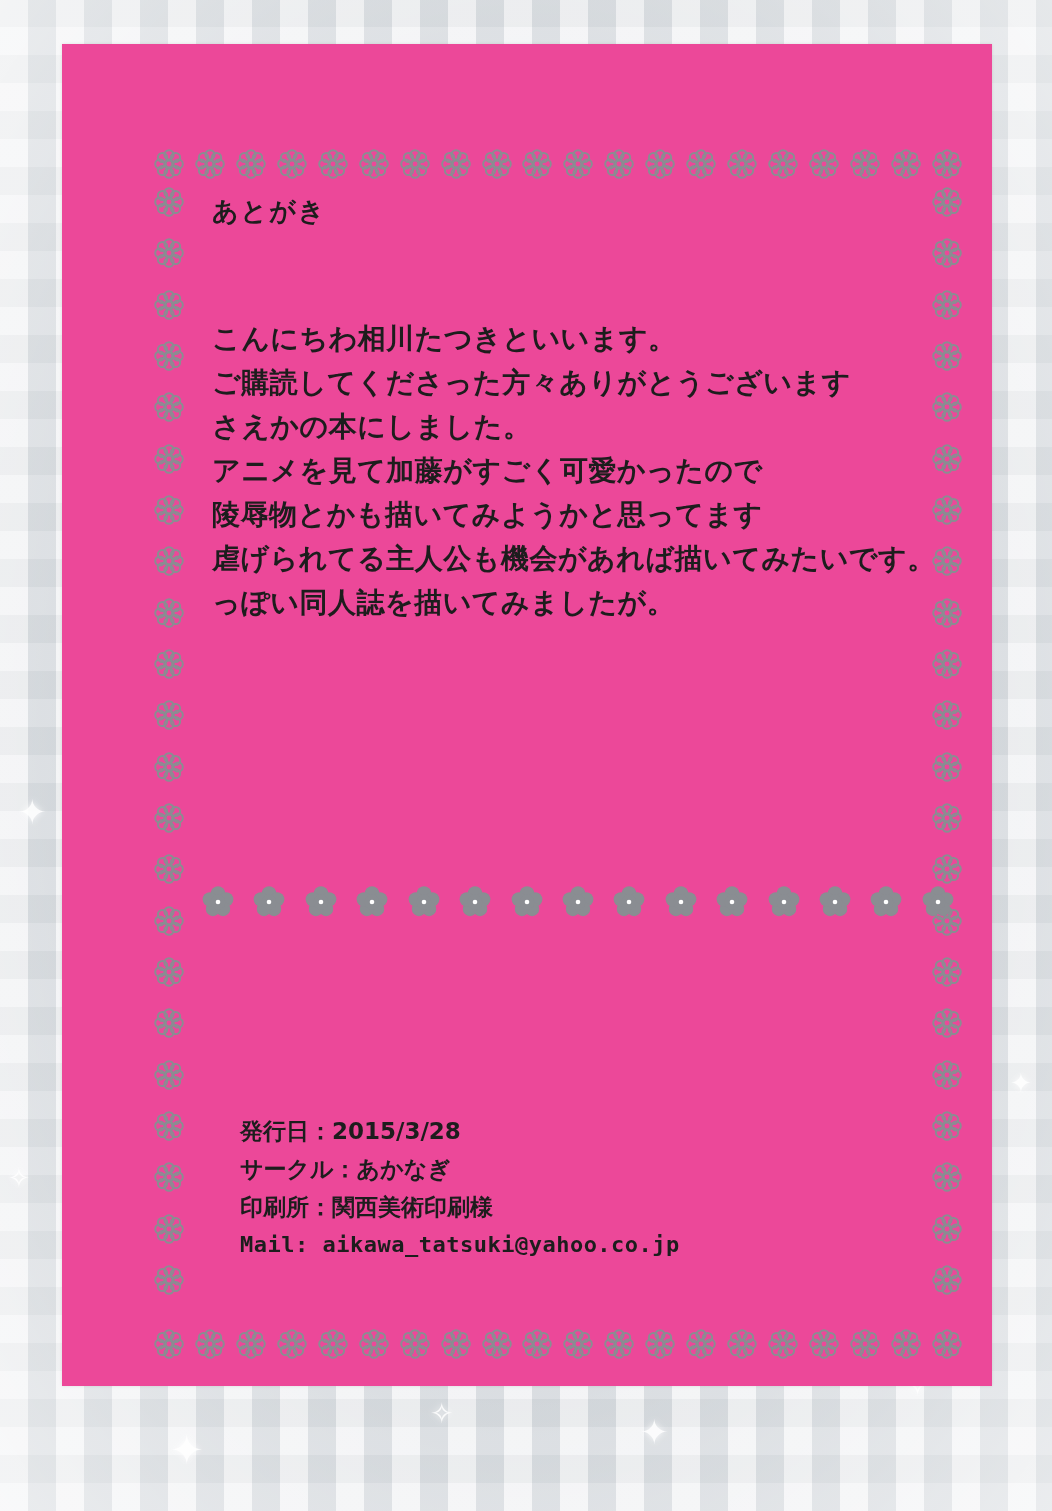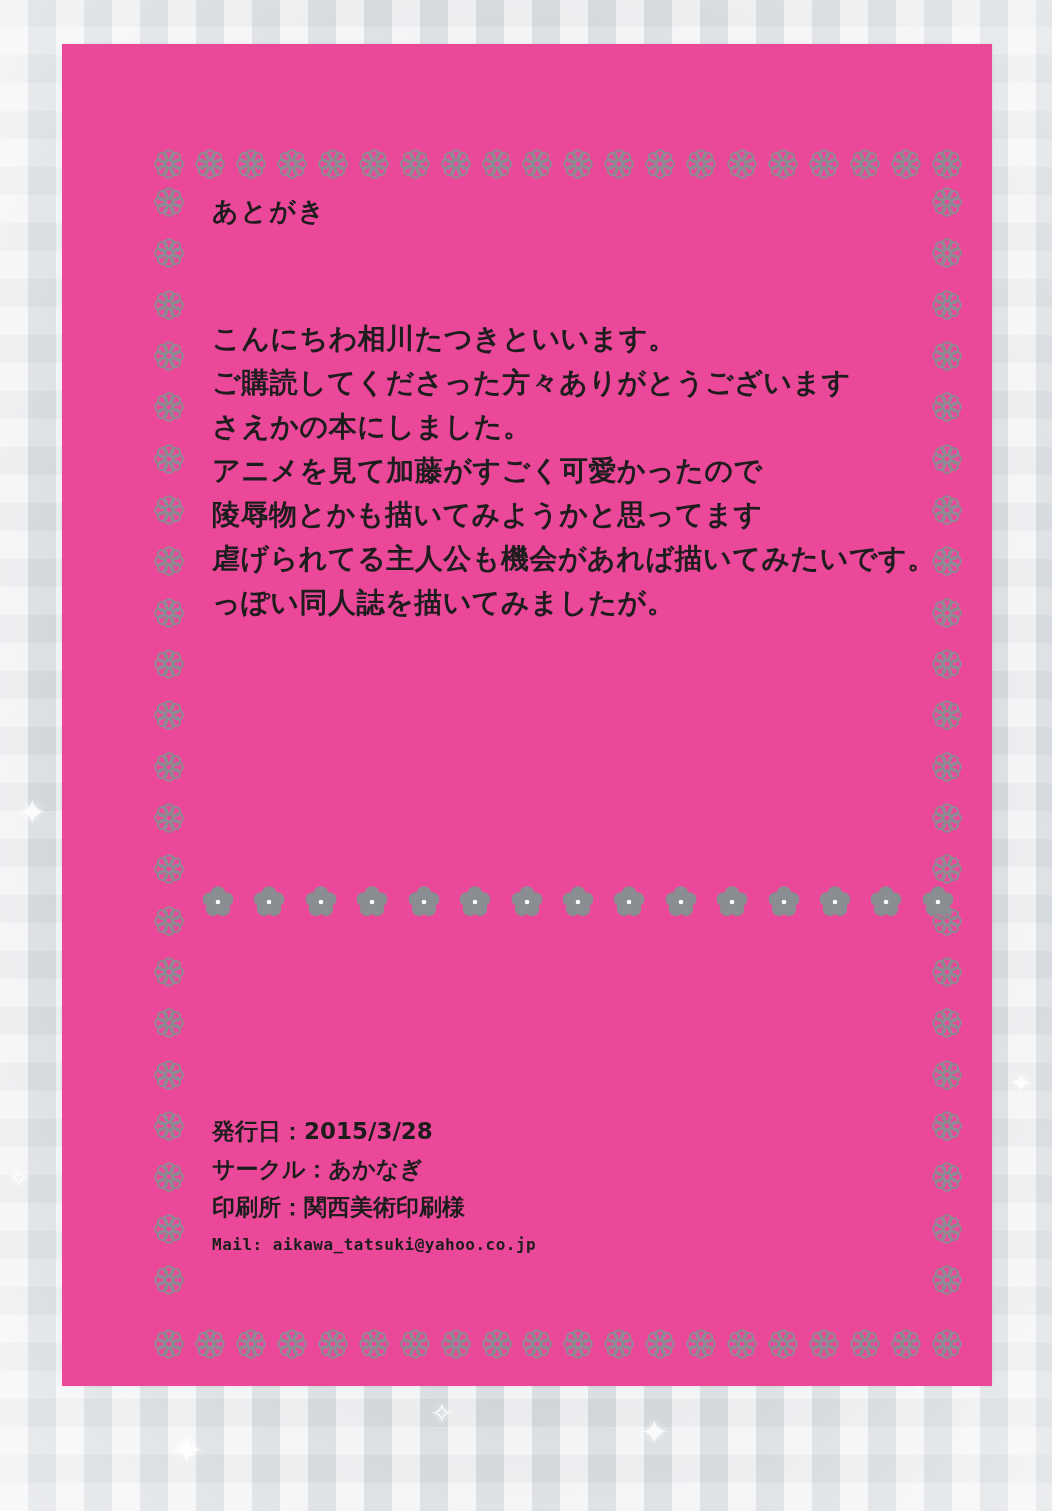--- a/index.html
+++ b/index.html
@@ -133,24 +133,25 @@
     top: 1068px;
     width: 720px;
   }
   .colophon-line {
     font-family: "DejaVu Sans", sans-serif;
     font-size: 23px;
     font-weight: bold;
     color: #1d1d1d;
     line-height: 38px;
     white-space: pre;
+    margin-left: 28px;
   }
   .colophon-line.mono {
     font-family: "DejaVu Sans Mono", monospace;
-    font-size: 16px;
+    font-size: 22px;
     letter-spacing: 0.5px;
   }
 </style>
 </head>
 <body>
 
 <div id="page">
 
   <div id="scan-texture"></div>
   <div id="scan-vignette"></div>

